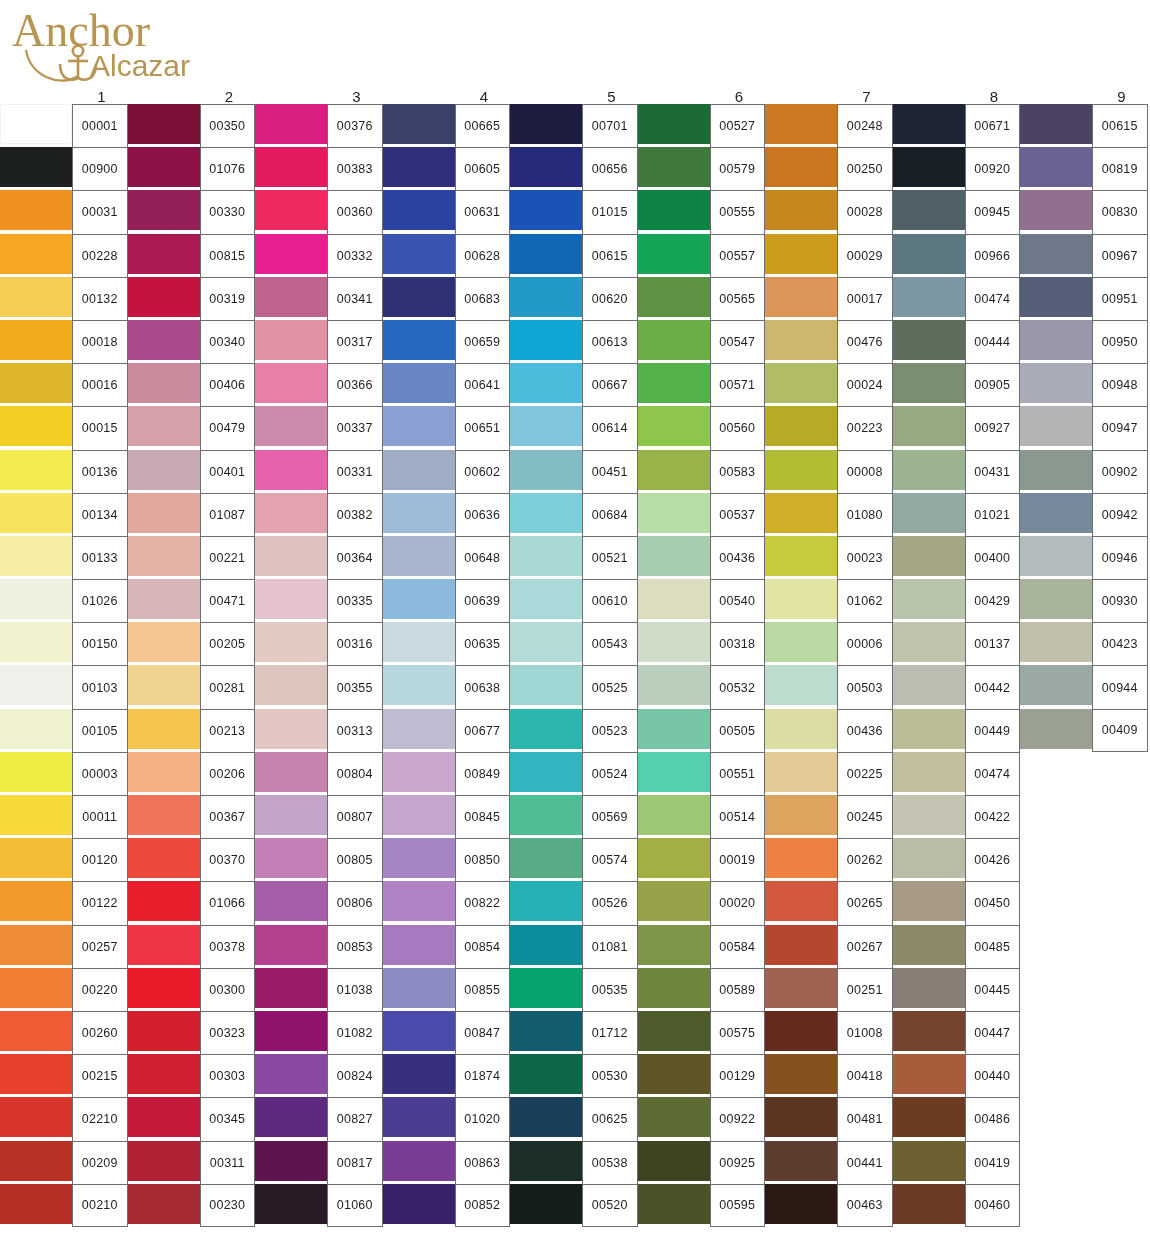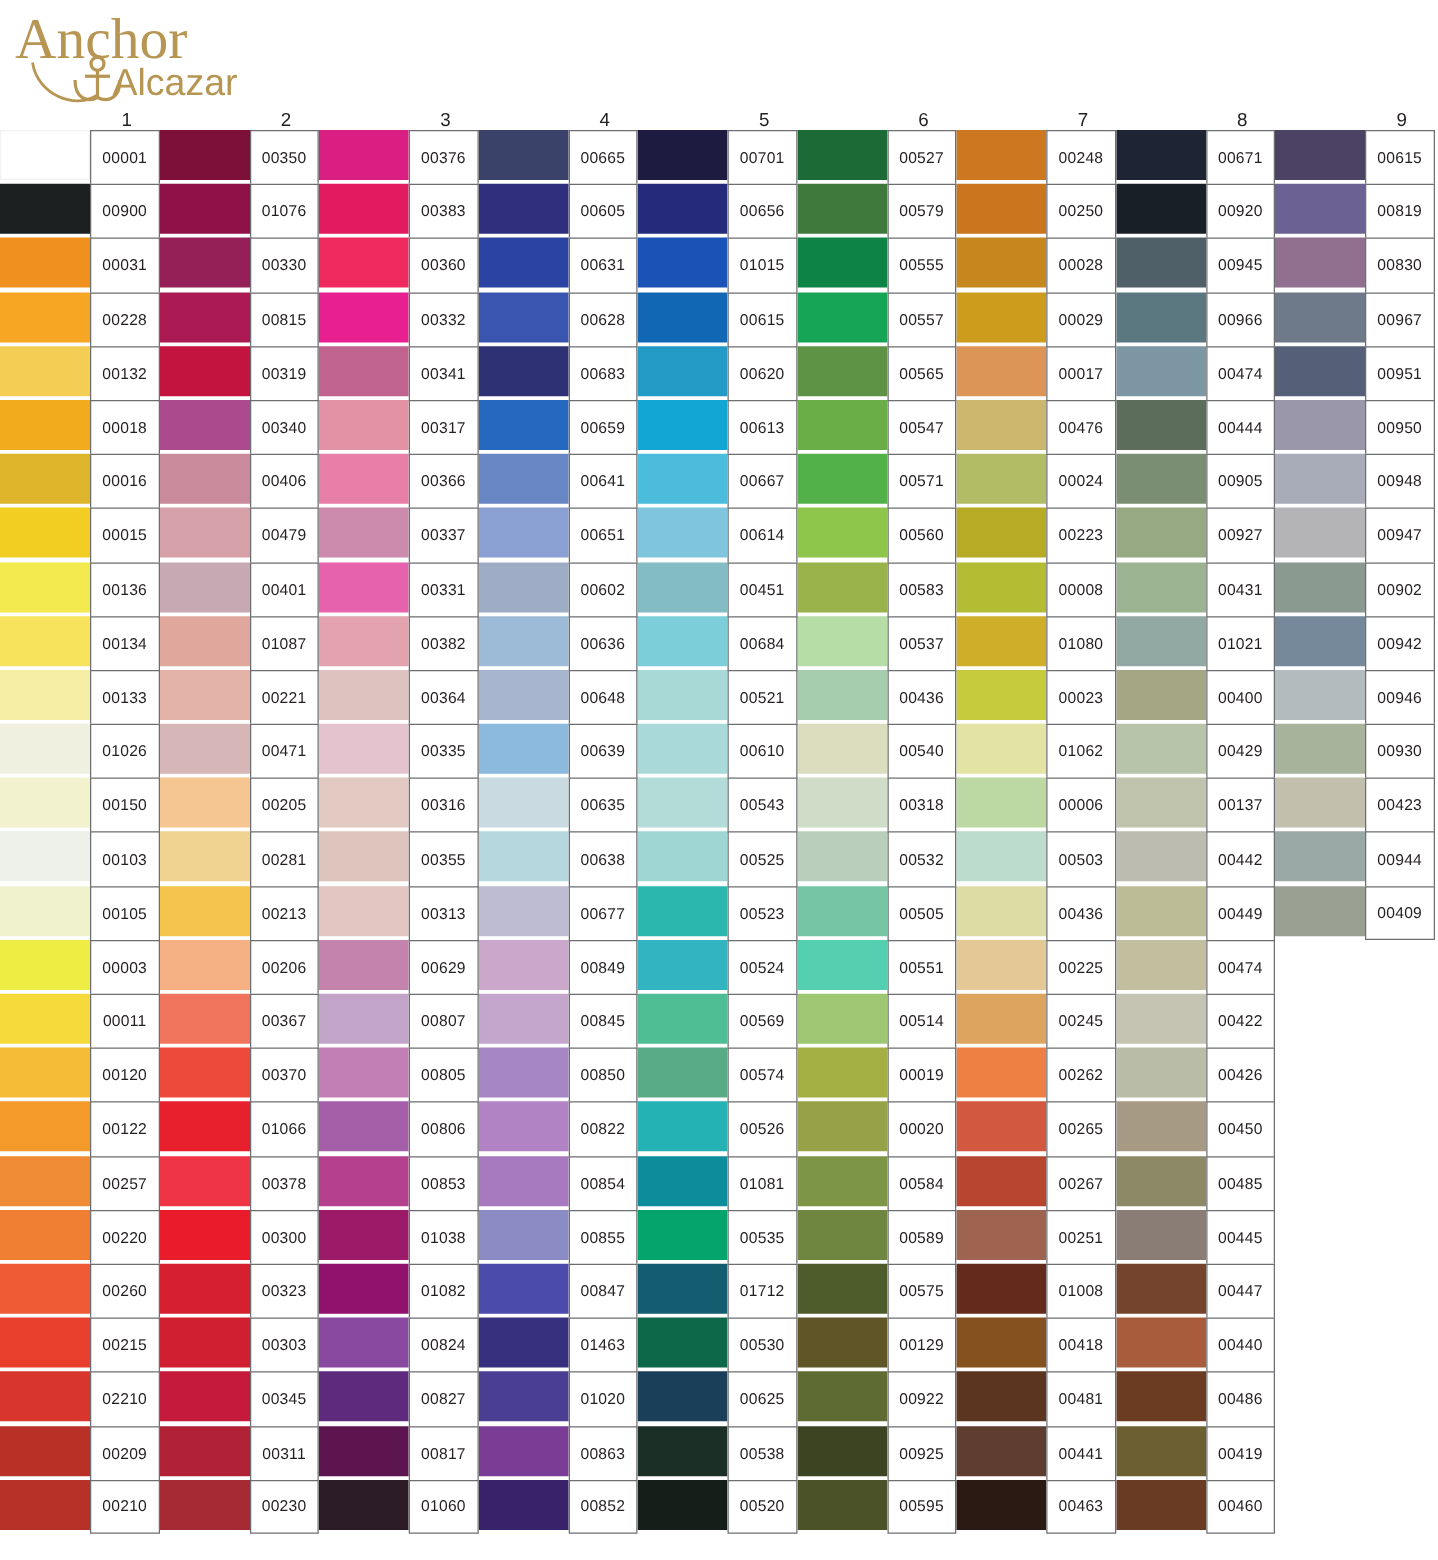--- a/index.html
+++ b/index.html
@@ -393,21 +393,21 @@
           <div class="row">
             <div class="swatch" style="background: rgb(221, 196, 188);"></div>
             <div class="label">00355</div>
           </div>
           <div class="row">
             <div class="swatch" style="background: rgb(227, 198, 194);"></div>
             <div class="label">00313</div>
           </div>
           <div class="row">
             <div class="swatch" style="background: rgb(195, 131, 172);"></div>
-            <div class="label">00629</div>
+            <div class="label">00804</div>
           </div>
           <div class="row">
             <div class="swatch" style="background: rgb(194, 164, 200);"></div>
             <div class="label">00807</div>
           </div>
           <div class="row">
             <div class="swatch" style="background: rgb(193, 127, 181);"></div>
             <div class="label">00805</div>
           </div>
           <div class="row">
@@ -532,21 +532,21 @@
           <div class="row">
             <div class="swatch" style="background: rgb(140, 140, 197);"></div>
             <div class="label">00855</div>
           </div>
           <div class="row">
             <div class="swatch" style="background: rgb(74, 75, 171);"></div>
             <div class="label">00847</div>
           </div>
           <div class="row">
             <div class="swatch" style="background: rgb(55, 48, 127);"></div>
-            <div class="label">01463</div>
+            <div class="label">01874</div>
           </div>
           <div class="row">
             <div class="swatch" style="background: rgb(74, 62, 147);"></div>
             <div class="label">01020</div>
           </div>
           <div class="row">
             <div class="swatch" style="background: rgb(123, 60, 149);"></div>
             <div class="label">00863</div>
           </div>
           <div class="row">

